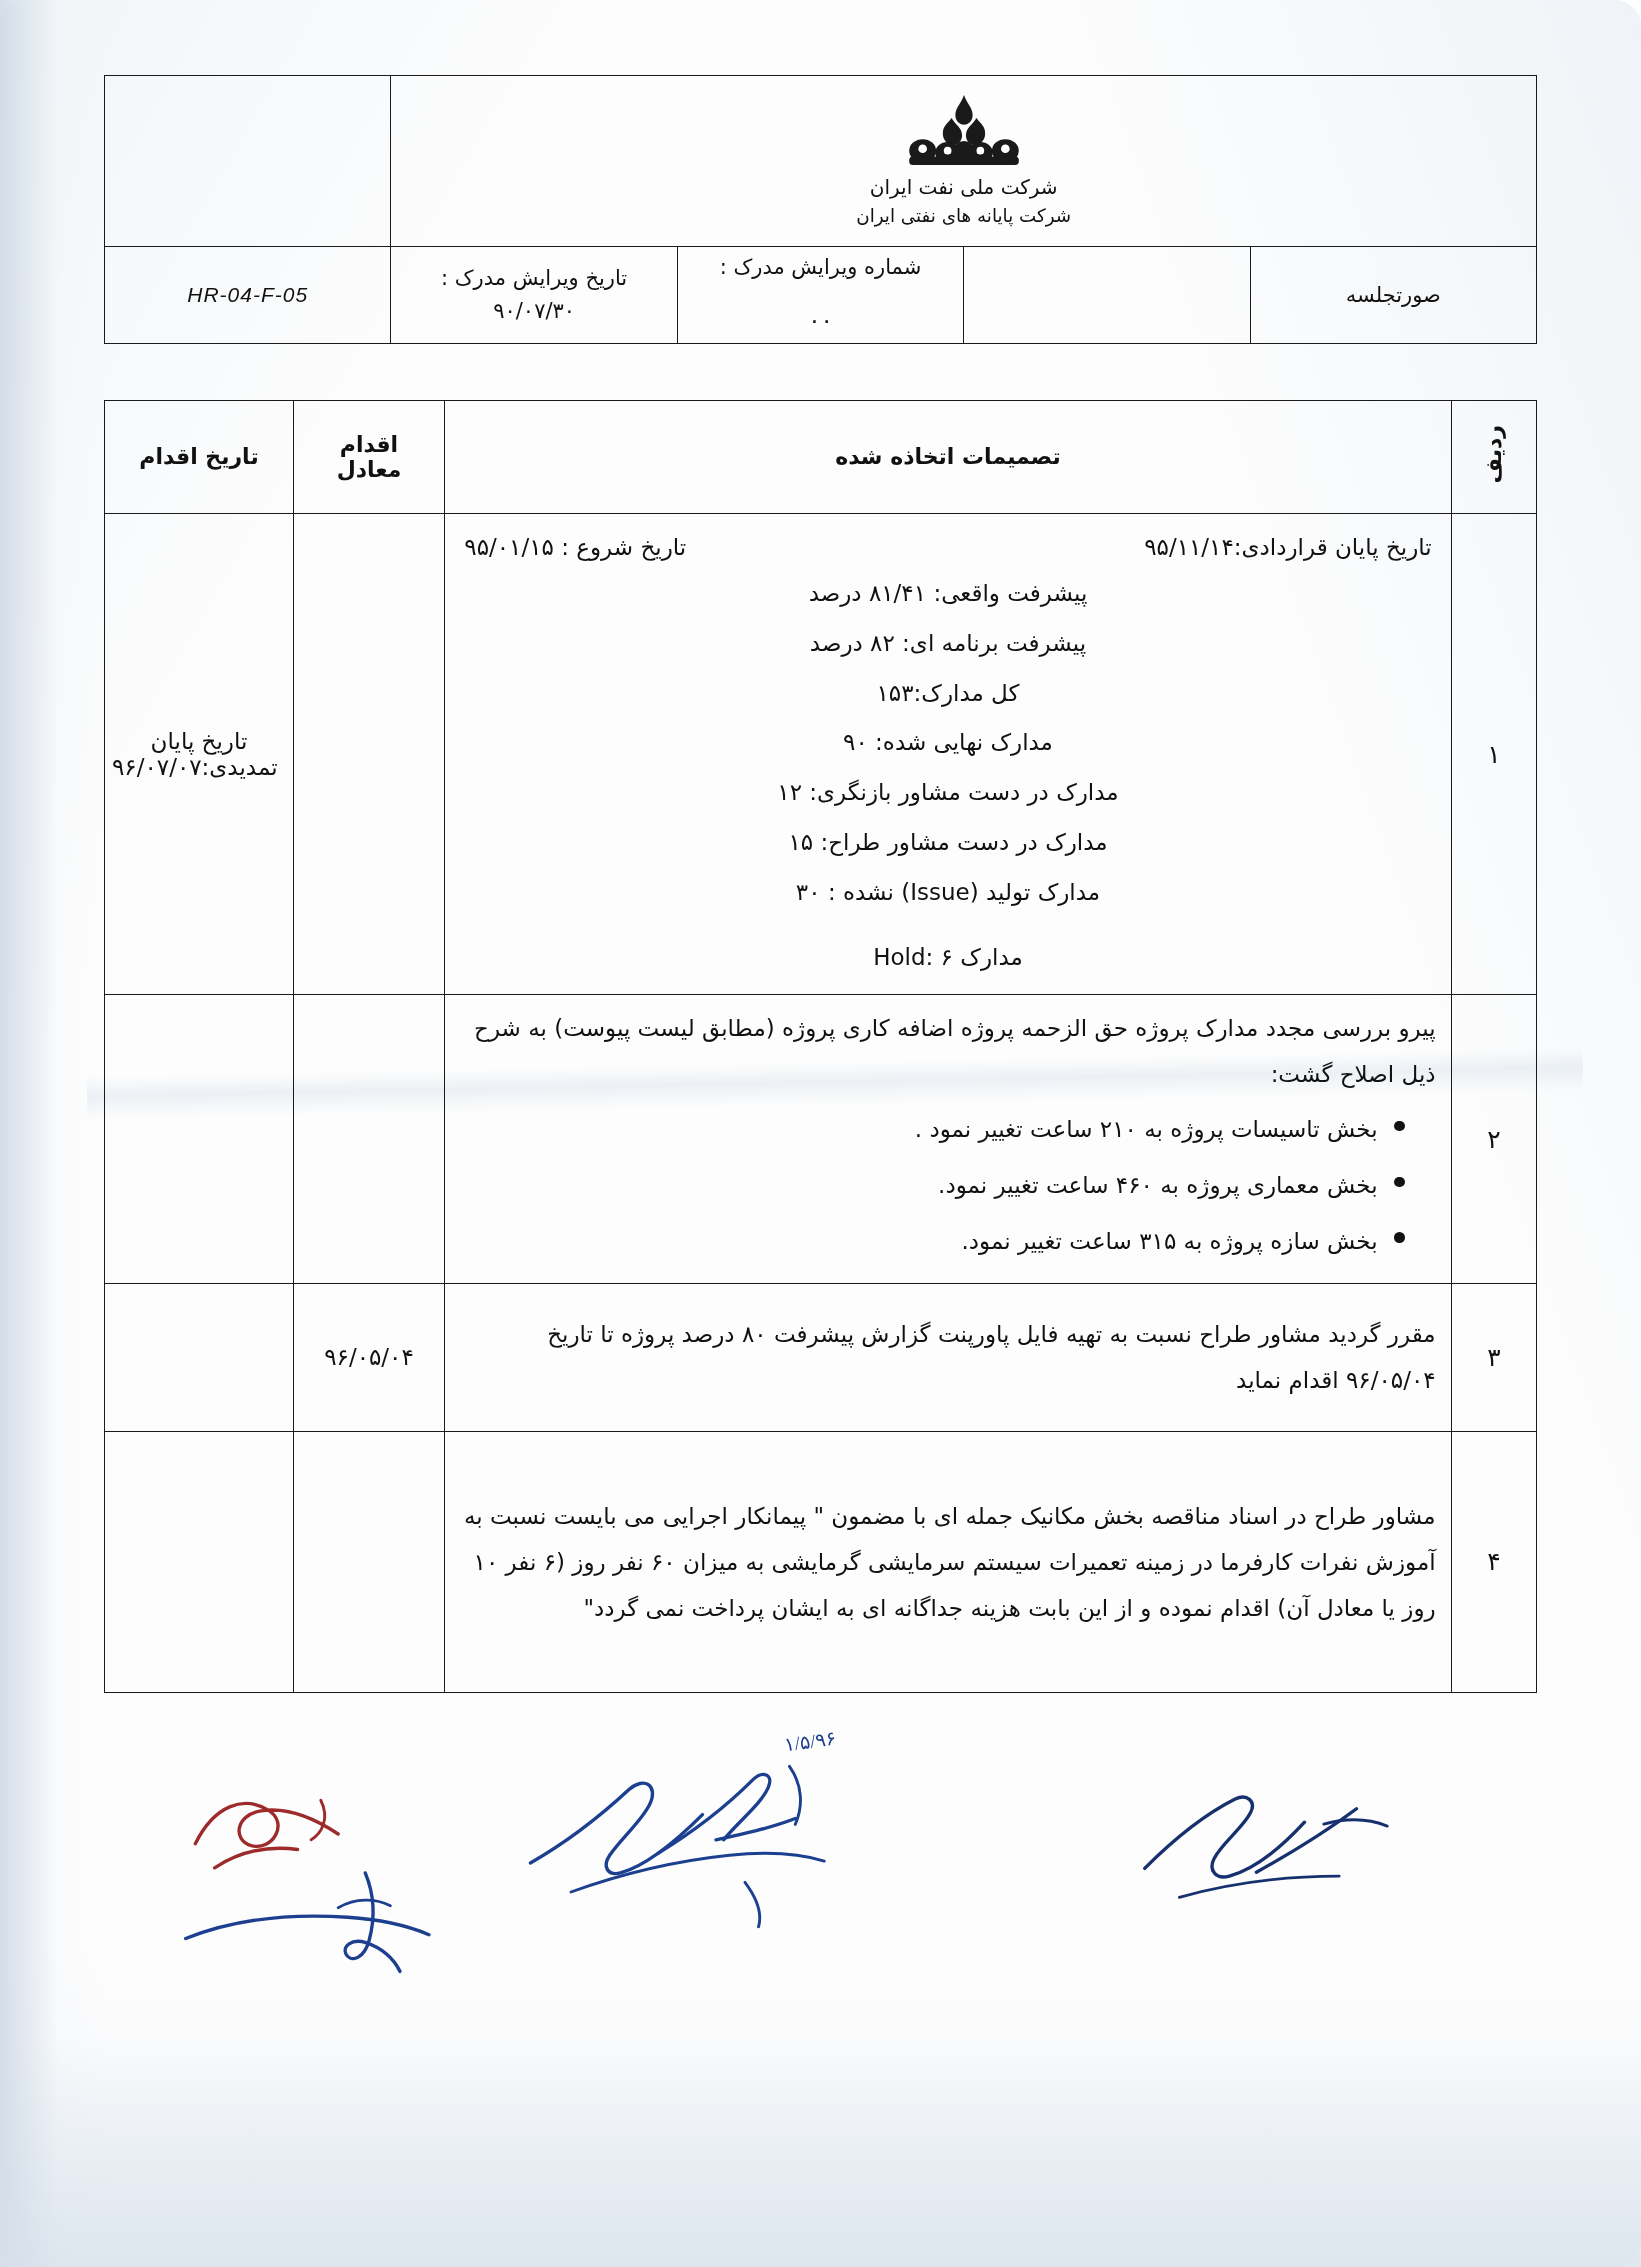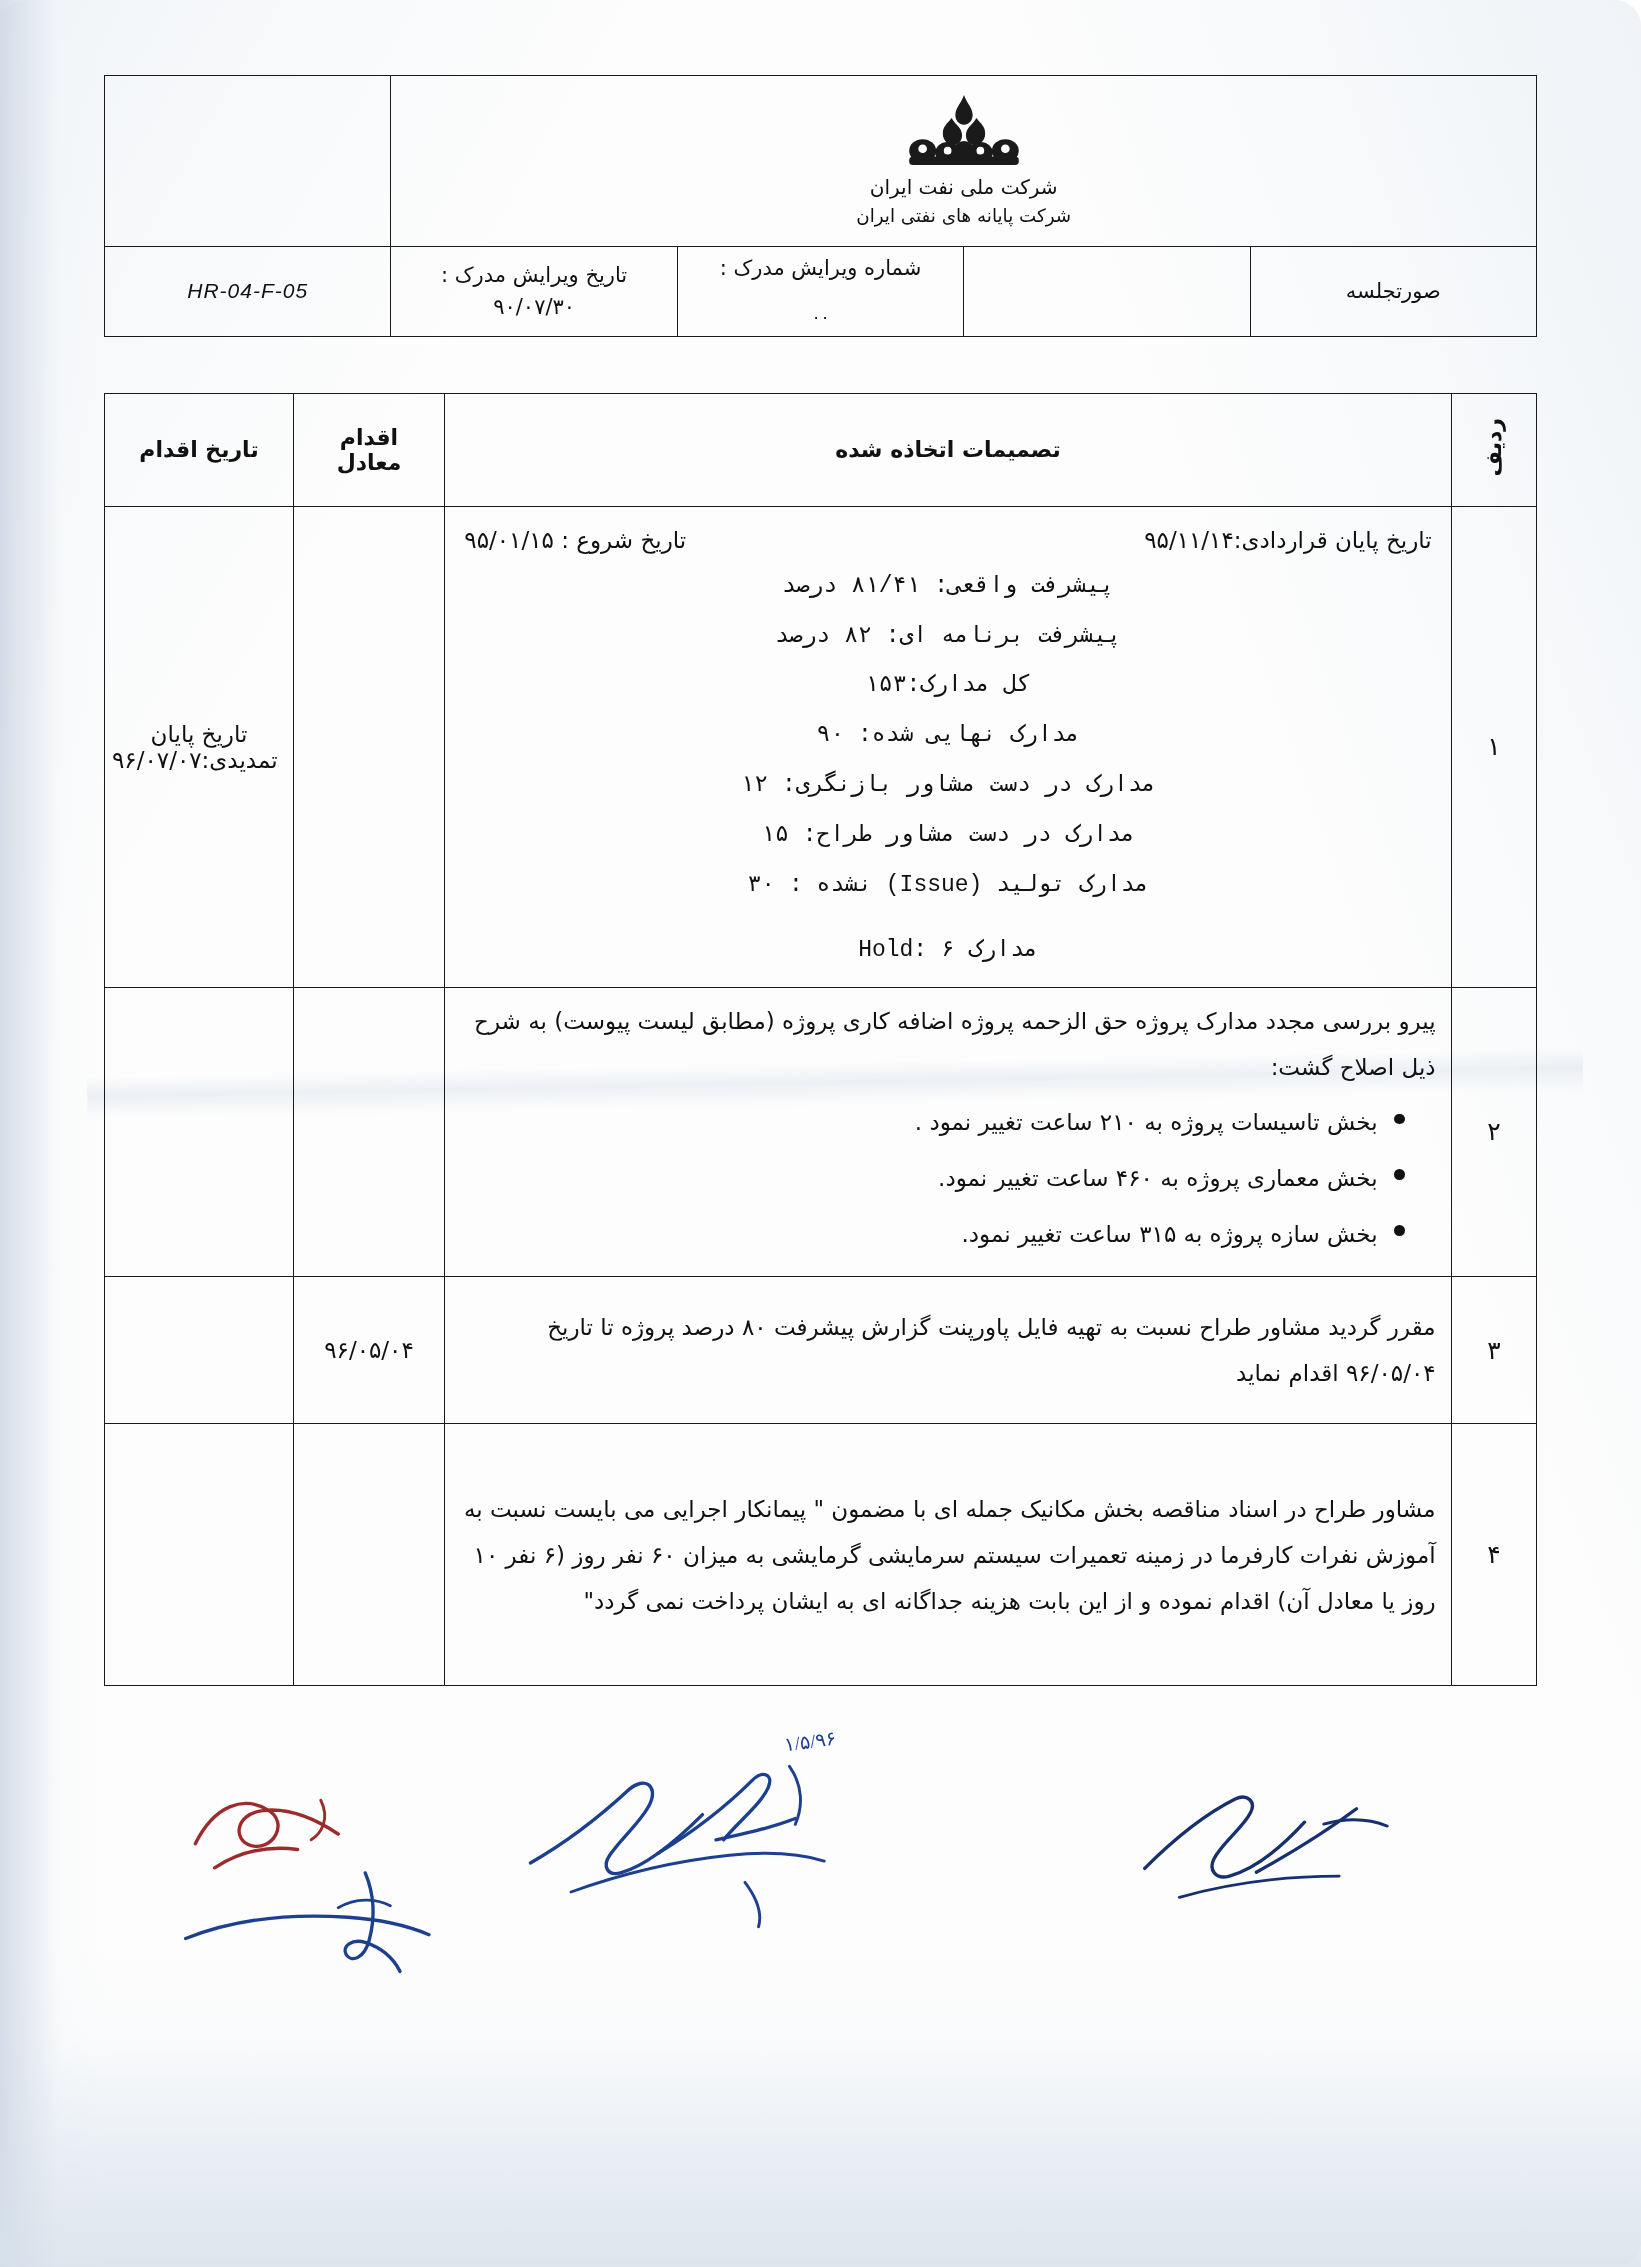--- a/index.html
+++ b/index.html
@@ -98,21 +98,21 @@
     font-family: Liberation Sans, sans-serif;
     font-style: italic;
     font-size: 27px;
     letter-spacing: 1px;
   }
   .two-line {
     line-height: 1.55;
   }
   .dots {
     letter-spacing: 2.9px;
-    font-size: 17px;
+    font-size: 23px;
     margin-top: 20px;
   }
   .title-cell {
     font-size: 23px;
     text-align: center;
   }
 
   
   .main-table {
     margin-top: 56px;
@@ -150,21 +150,21 @@
     text-align: center;
     font-size: 23px;
   }
   .decisions {
     text-align: right;
     font-size: 23px;
     line-height: 2.0;
   }
   .decisions p { margin: 0; }
   .r1 .decisions { text-align: center; }
-  .r1 .decisions p { margin: 0 0 3.9px 0; font-family: Liberation Mono, monospace; }
+  .r1 .decisions p { margin: 0 0 3.9px 0; }
   .r1-first {
     display: flex;
     justify-content: space-between;
     gap: 17.4px;
     padding: 0 3.9px 0 3.9px;
   }
   .bullets {
     margin: 9.7px 25px 0 0;
     padding: 0;
     list-style: none;

